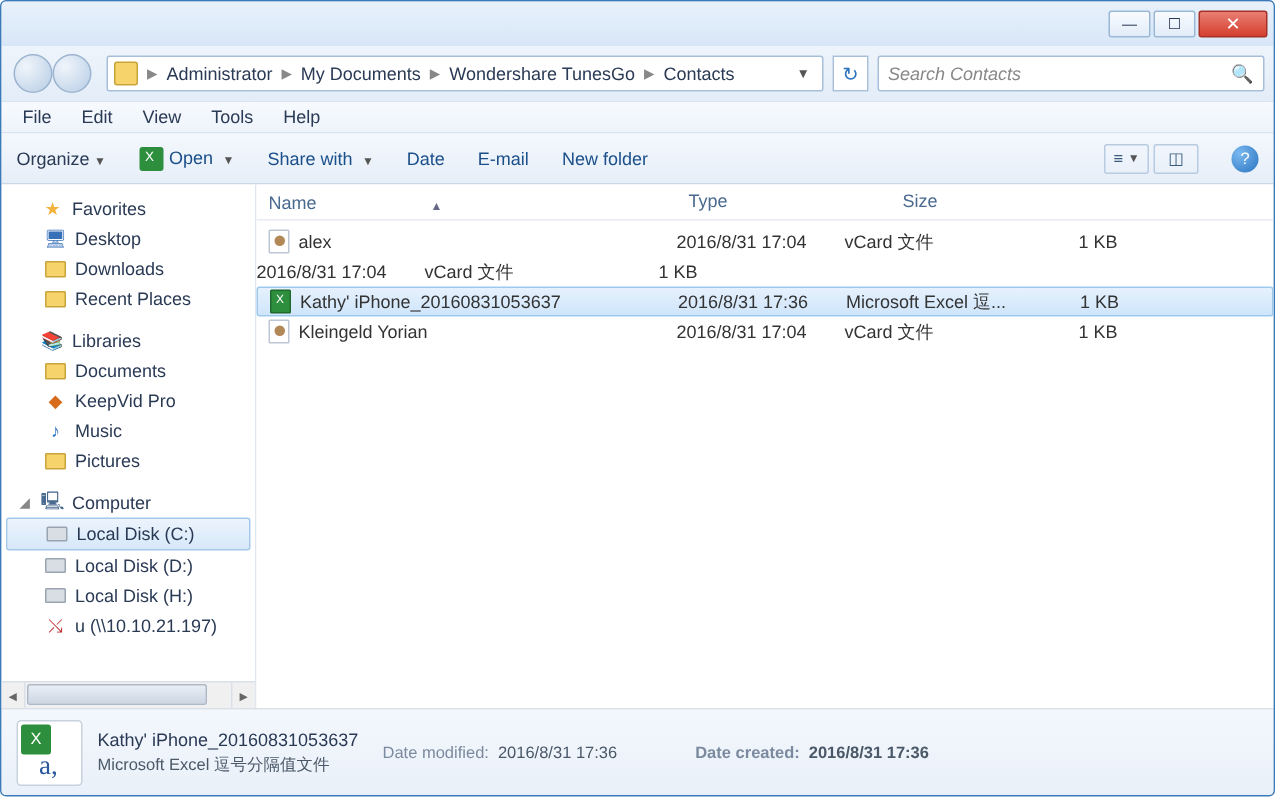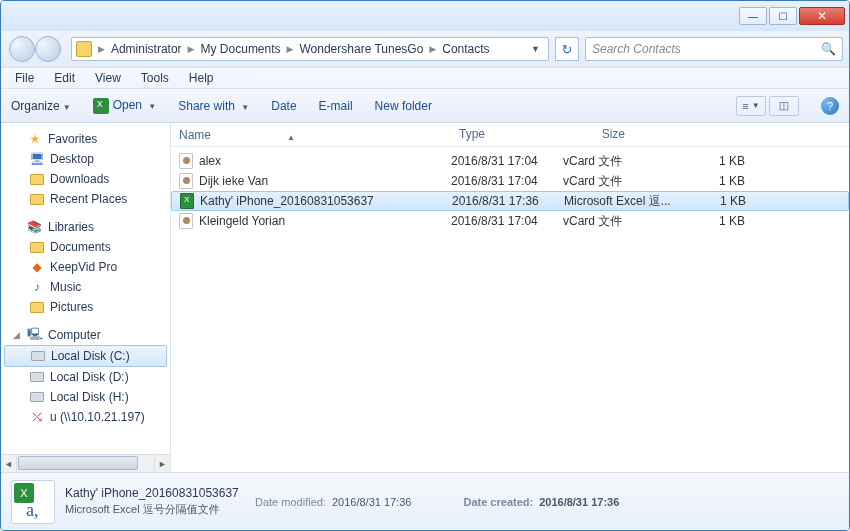--- a/index.html
+++ b/index.html
@@ -246,24 +246,20 @@
         <div class="row">
           <div class="c-name">
             <span class="ficon vcf"></span>
             <span>alex</span>
           </div>
           <div class="c-date">2016/8/31 17:04</div>
           <div class="c-type">vCard 文件</div>
           <div class="c-size">1 KB</div>
         </div>
         <div class="row">
-          <div class="c-name">
-            <span class="ficon vcf"></span>
-            <span>Dijk ieke Van</span>
-          </div>
           <div class="c-date">2016/8/31 17:04</div>
           <div class="c-type">vCard 文件</div>
           <div class="c-size">1 KB</div>
         </div>
         <div class="row sel">
           <div class="c-name">
             <span class="ficon xls"></span>
             <span>Kathy' iPhone_20160831053637</span>
           </div>
           <div class="c-date">2016/8/31 17:36</div>

